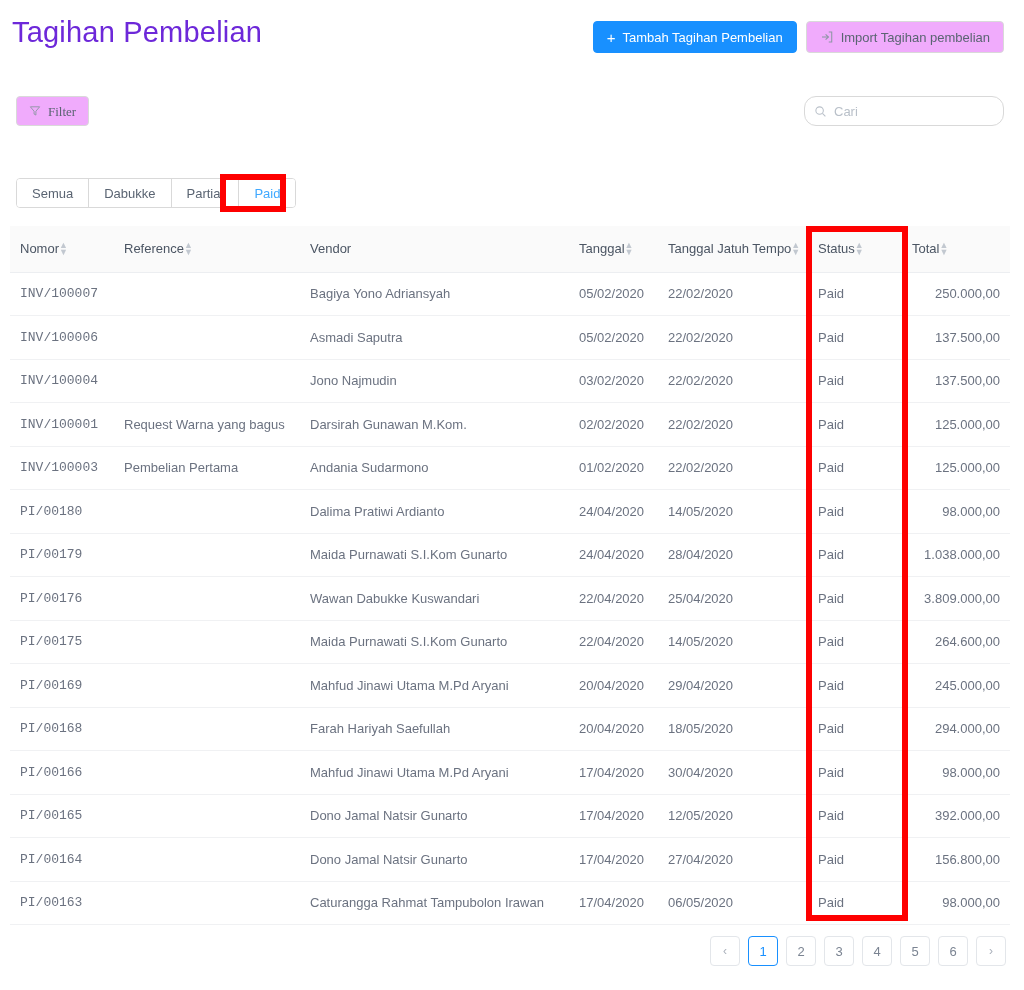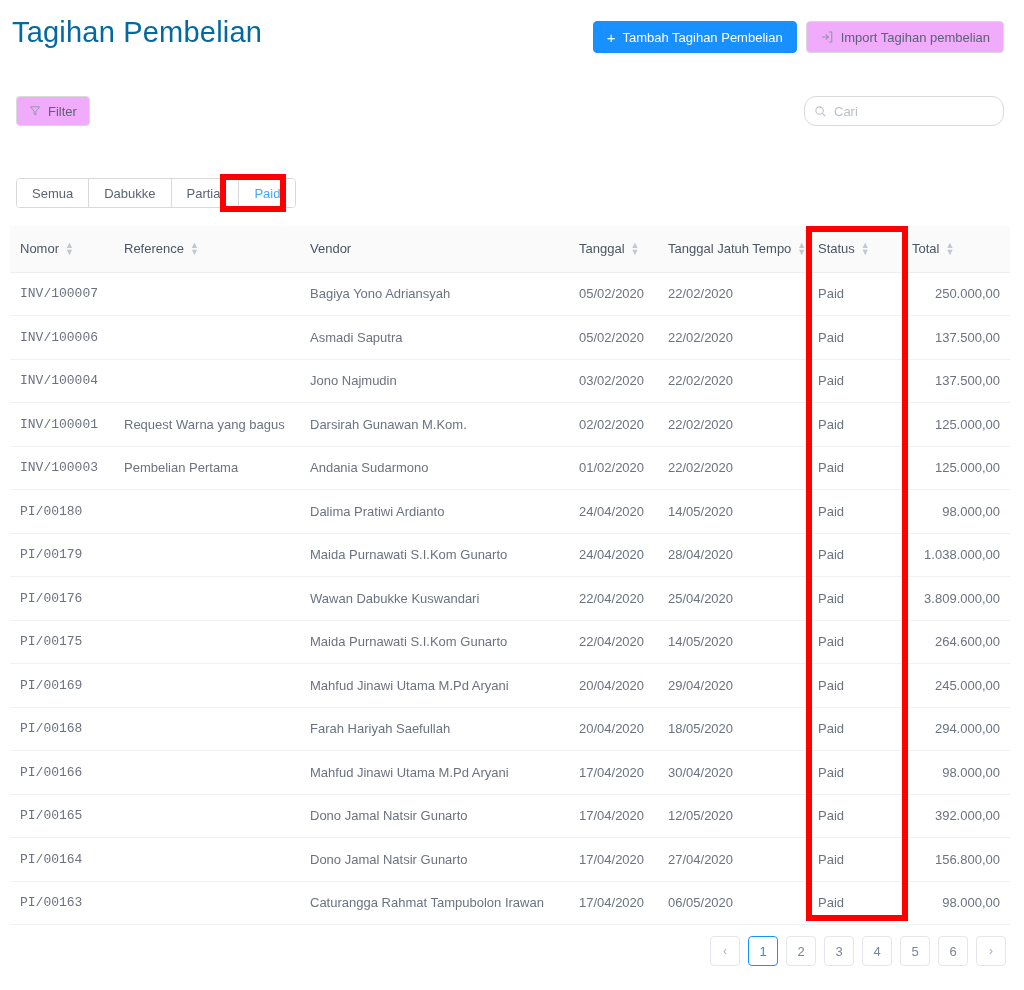--- a/index.html
+++ b/index.html
@@ -17,21 +17,21 @@
     overflow: hidden;
     background: #fff;
   }
 
   
   .page-title {
     position: absolute;
     left: 12px; top: 16px;
     font-size: 29px;
     font-weight: 400;
-    color: #0369a1;
+    color: #6d28d9;
     letter-spacing: .2px;
     white-space: nowrap;
   }
   .header-actions {
     position: absolute;
     right: 20px; top: 21px;
     display: flex;
     align-items: center;
     gap: 9px;
   }
@@ -60,20 +60,21 @@
   }
   .ico { display: inline-flex; align-items: center; justify-content: center; }
   .plus-ico { font-size: 15px; line-height: 1; font-weight: 400; }
 
   
   .filter-btn {
     position: absolute;
     left: 16px; top: 96px;
     height: 30px;
     padding: 0 12px;
+    font-family: Liberation Serif, serif;
   }
   .search-box {
     position: absolute;
     right: 20px; top: 96px;
     width: 200px; height: 30px;
     border: 1px solid #d9d9d9;
     border-radius: 12px;
     background: #fff;
     display: flex;
     align-items: center;
@@ -133,21 +134,21 @@
     font-weight: 400;
     font-size: 13px;
     height: 46px;
     padding: 0 10px;
     text-align: left;
     border-bottom: 1px solid #eceef1;
     white-space: nowrap;
     vertical-align: middle;
   }
   table.grid thead th.num { text-align: left; }
-  .th-inner { display: inline-flex; align-items: center; gap: 6px; }
+  .th-inner { display: inline-flex; align-items: center; }
   .th-inner.right { justify-content: flex-end; }
   .sorter {
     display: inline-flex;
     flex-direction: column;
     line-height: 0;
     color: #c2c8d0;
   }
   .sorter span { font-size: 9px; line-height: 7px; }
 
   table.grid tbody td {

